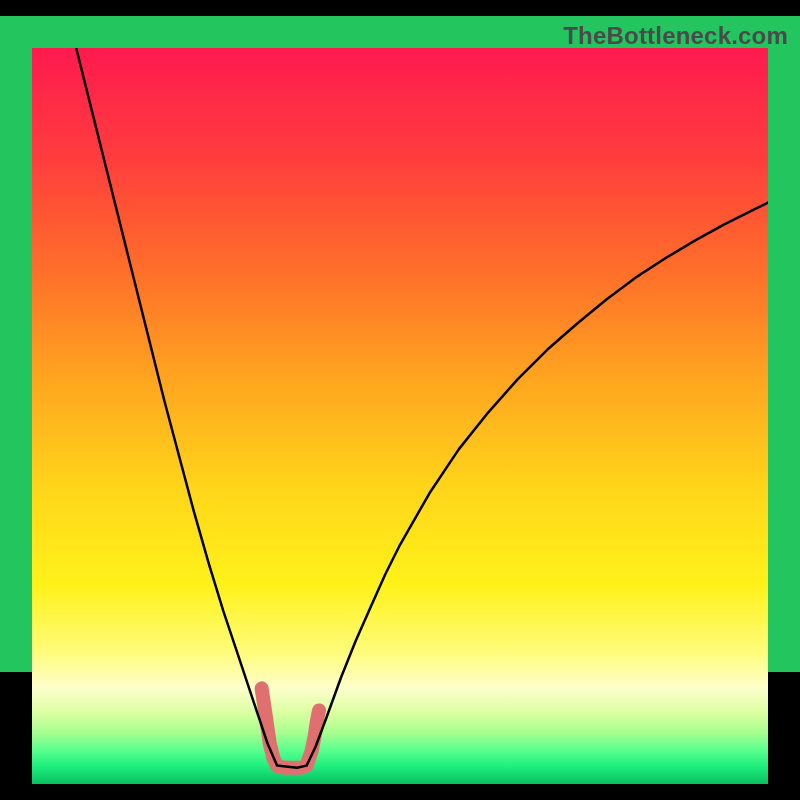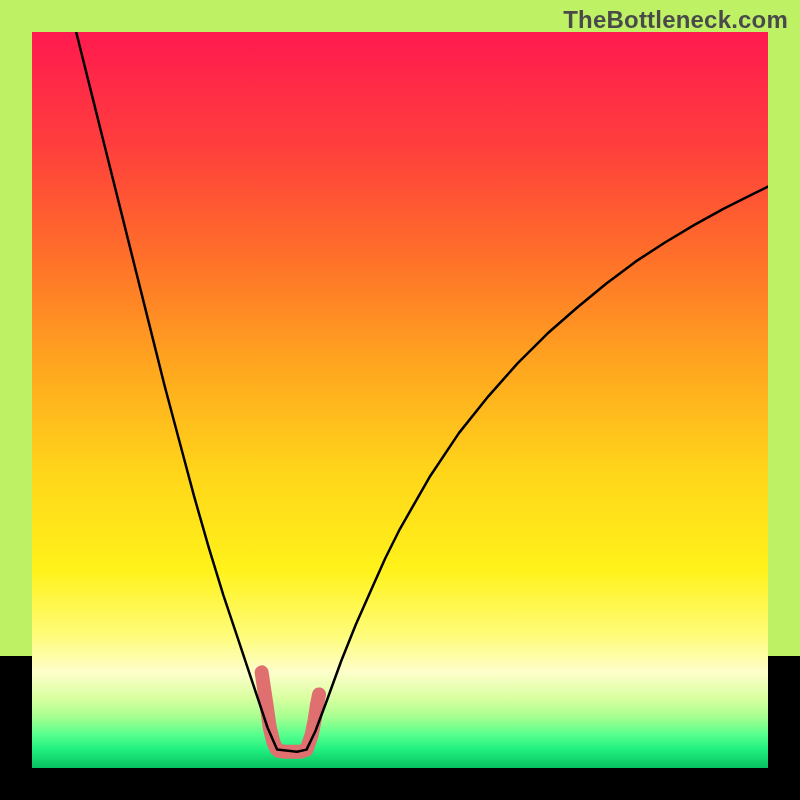--- a/index.html
+++ b/index.html
@@ -6,24 +6,24 @@
     margin: 0;
     padding: 0;
     width: 800px;
     height: 800px;
     background: #000;
     overflow: hidden;
   }
   .frame {
     position: absolute;
     left: 0;
-    top: 0;
+    top: 16px;
     width: 800px;
     height: 656px;
-    background: #bef264;
+    background: #22c55e;
   }
   .plot-area {
     position: absolute;
     left: 32px;
     top: 32px;
     width: 736px;
     height: 736px;
     overflow: hidden;
   }
   .gradient {

